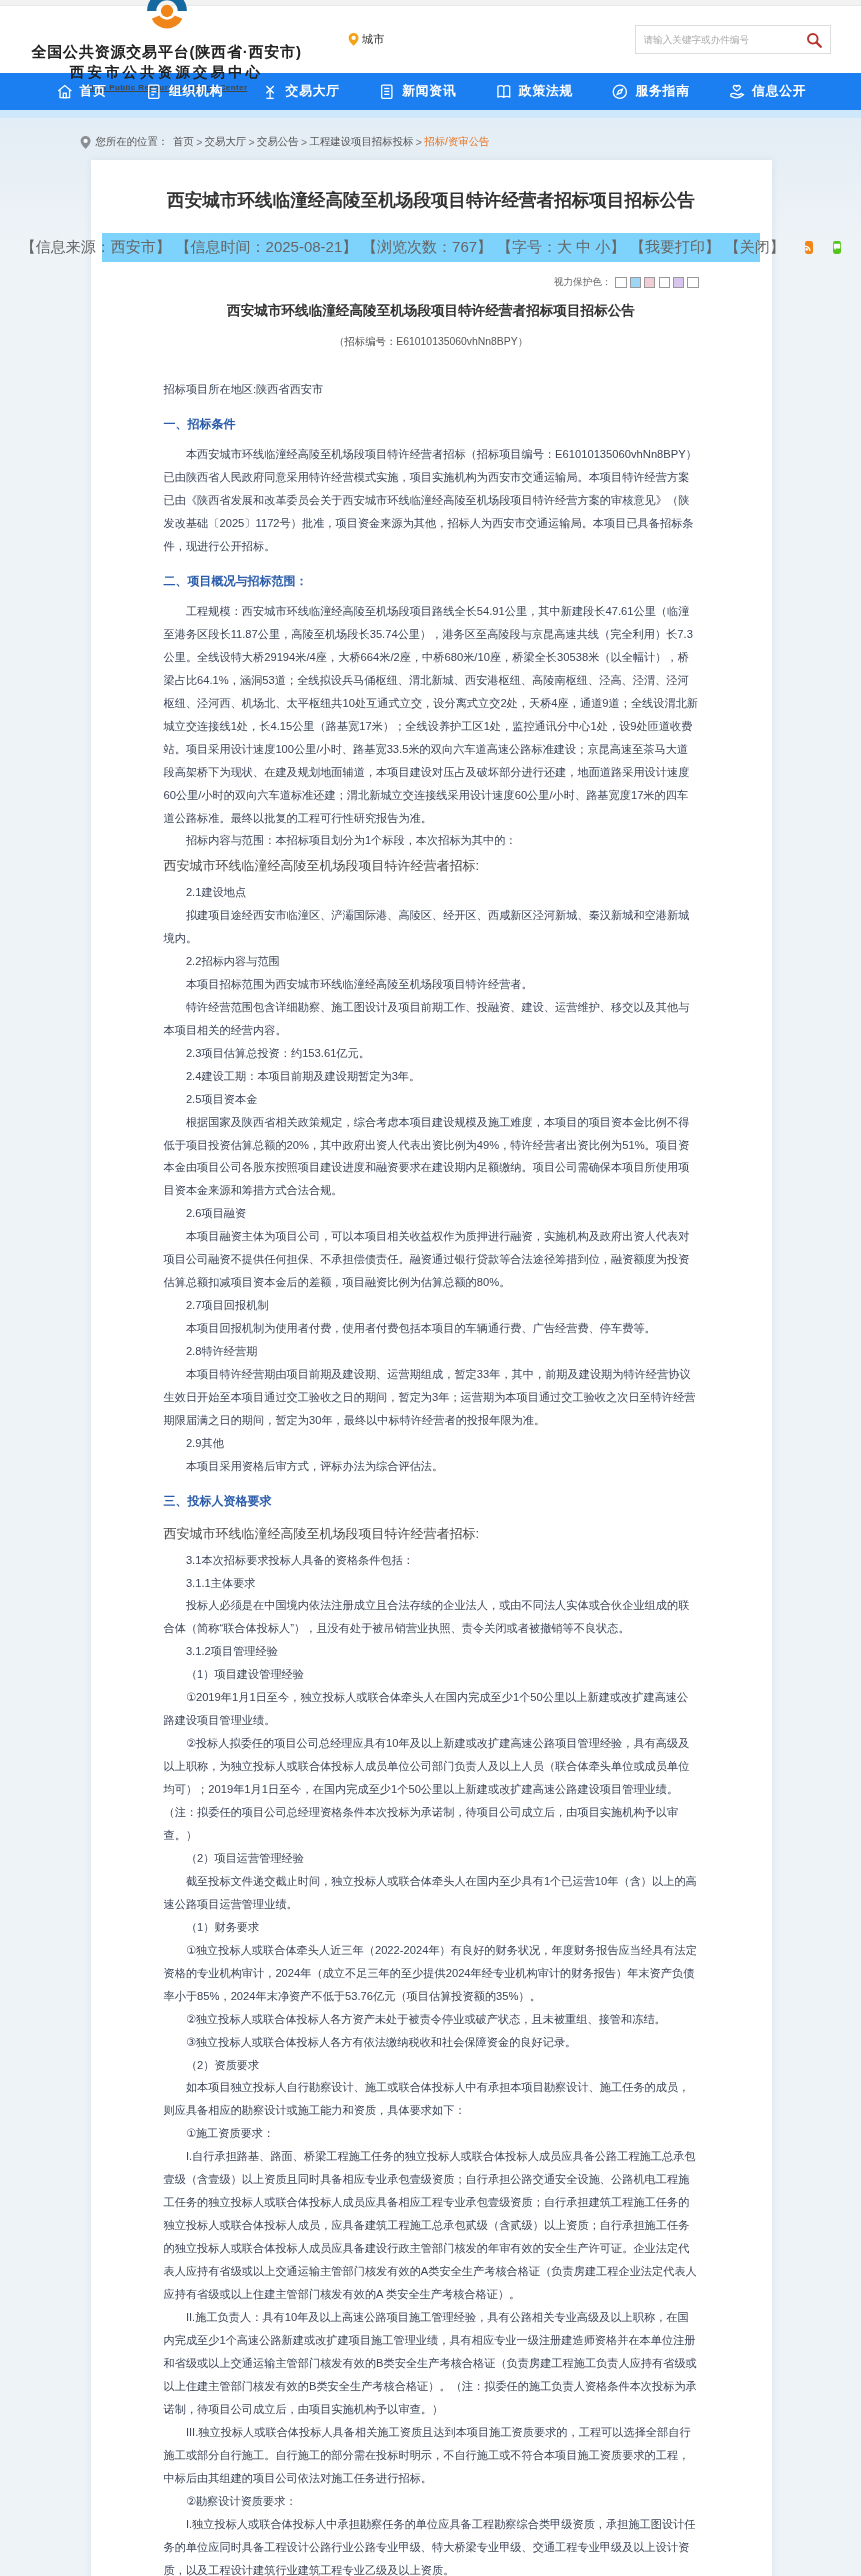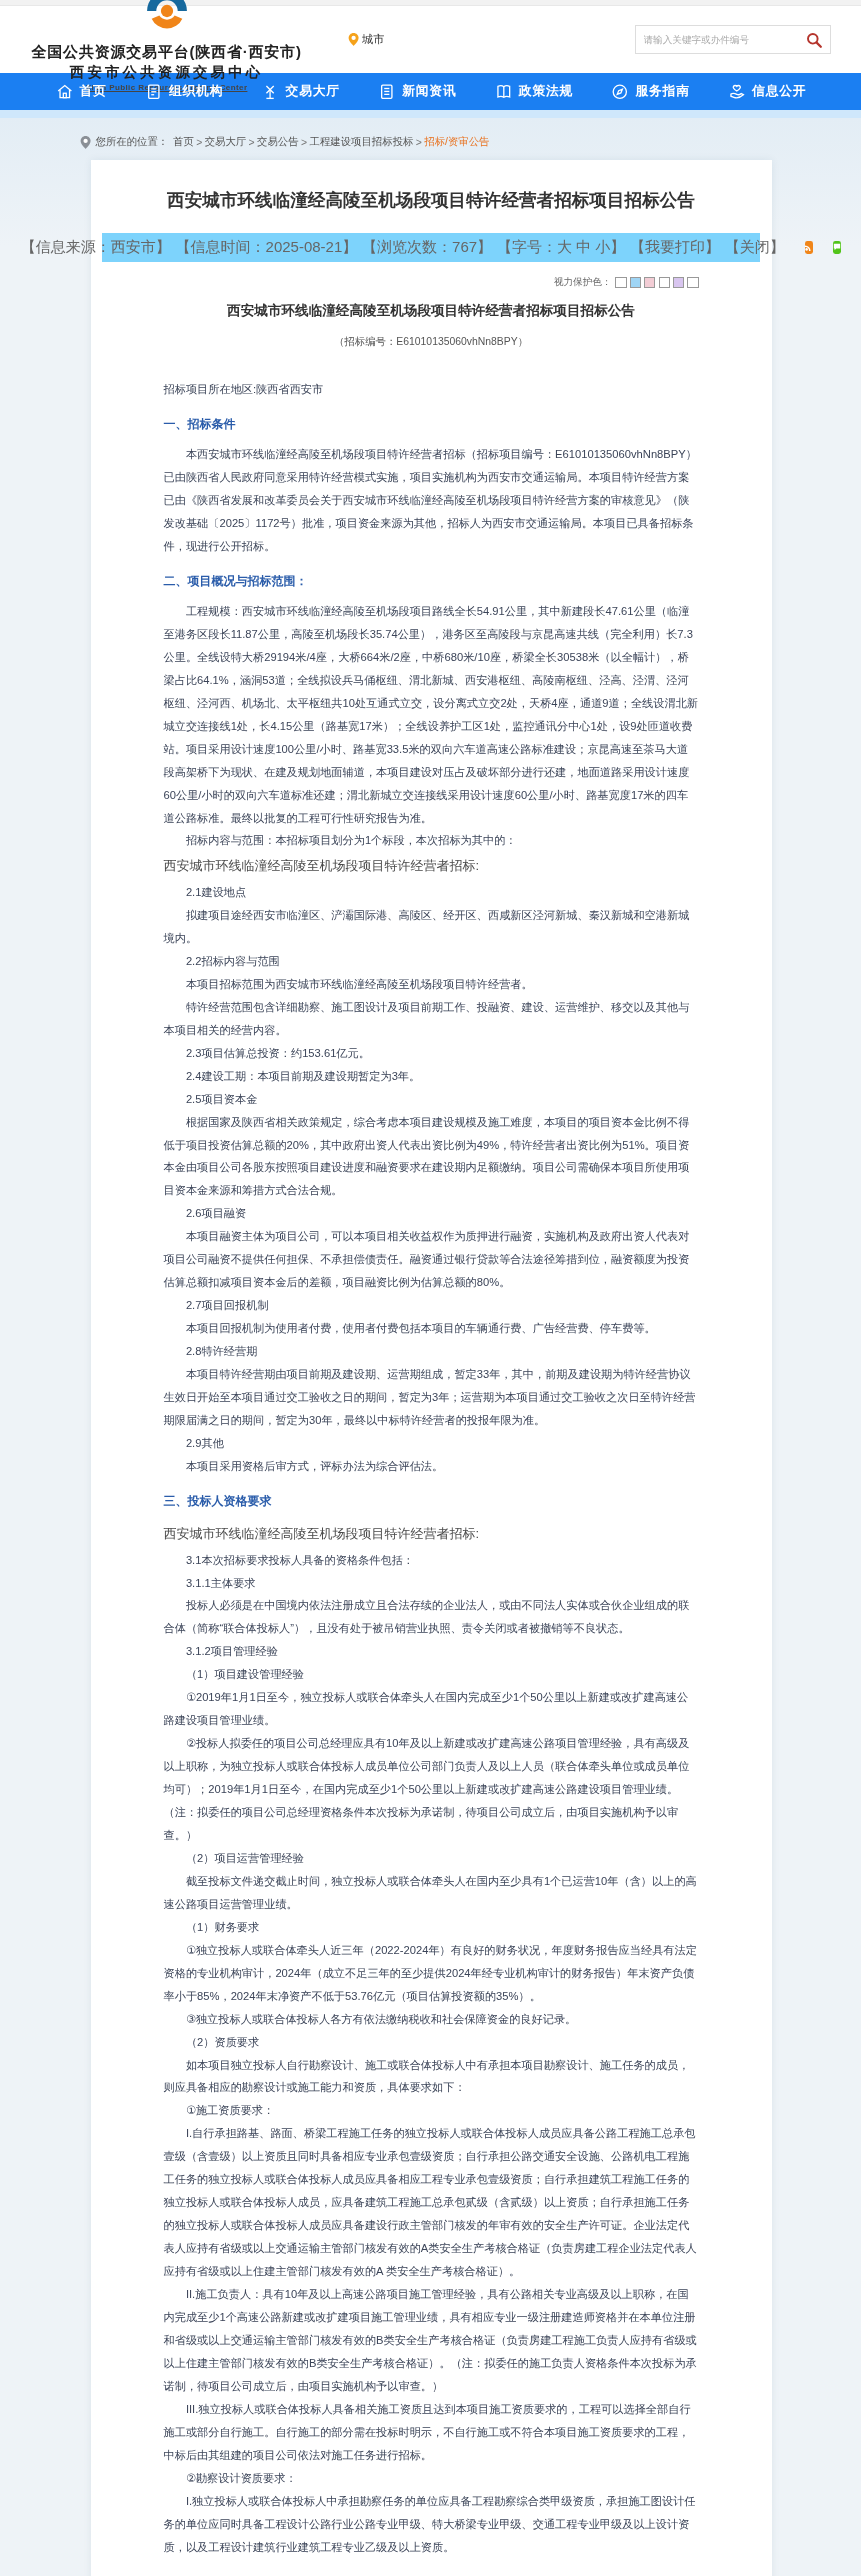--- a/index.html
+++ b/index.html
@@ -267,20 +267,21 @@
           <p class="para">3.1.1主体要求</p>
           <p class="para">投标人必须是在中国境内依法注册成立且合法存续的企业法人，或由不同法人实体或合伙企业组成的联合体（简称“联合体投标人”），且没有处于被吊销营业执照、责令关闭或者被撤销等不良状态。</p>
           <p class="para">3.1.2项目管理经验</p>
           <p class="para">（1）项目建设管理经验</p>
           <p class="para">①2019年1月1日至今，独立投标人或联合体牵头人在国内完成至少1个50公里以上新建或改扩建高速公路建设项目管理业绩。</p>
           <p class="para">②投标人拟委任的项目公司总经理应具有10年及以上新建或改扩建高速公路项目管理经验，具有高级及以上职称，为独立投标人或联合体投标人成员单位公司部门负责人及以上人员（联合体牵头单位或成员单位均可）；2019年1月1日至今，在国内完成至少1个50公里以上新建或改扩建高速公路建设项目管理业绩。（注：拟委任的项目公司总经理资格条件本次投标为承诺制，待项目公司成立后，由项目实施机构予以审查。）</p>
           <p class="para">（2）项目运营管理经验</p>
           <p class="para">截至投标文件递交截止时间，独立投标人或联合体牵头人在国内至少具有1个已运营10年（含）以上的高速公路项目运营管理业绩。</p>
           <p class="para">（1）财务要求</p>
           <p class="para">①独立投标人或联合体牵头人近三年（2022-2024年）有良好的财务状况，年度财务报告应当经具有法定资格的专业机构审计，2024年（成立不足三年的至少提供2024年经专业机构审计的财务报告）年末资产负债率小于85%，2024年末净资产不低于53.76亿元（项目估算投资额的35%）。</p>
+          <p class="para">②独立投标人或联合体投标人各方资产未处于被责令停业或破产状态，且未被重组、接管和冻结。</p>
           <p class="para">③独立投标人或联合体投标人各方有依法缴纳税收和社会保障资金的良好记录。</p>
           <p class="para">（2）资质要求</p>
           <p class="para">如本项目独立投标人自行勘察设计、施工或联合体投标人中有承担本项目勘察设计、施工任务的成员，则应具备相应的勘察设计或施工能力和资质，具体要求如下：</p>
           <p class="para">①施工资质要求：</p>
           <p class="para">I.自行承担路基、路面、桥梁工程施工任务的独立投标人或联合体投标人成员应具备公路工程施工总承包壹级（含壹级）以上资质且同时具备相应专业承包壹级资质；自行承担公路交通安全设施、公路机电工程施工任务的独立投标人或联合体投标人成员应具备相应工程专业承包壹级资质；自行承担建筑工程施工任务的独立投标人或联合体投标人成员，应具备建筑工程施工总承包贰级（含贰级）以上资质；自行承担施工任务的独立投标人或联合体投标人成员应具备建设行政主管部门核发的年审有效的安全生产许可证。企业法定代表人应持有省级或以上交通运输主管部门核发有效的A类安全生产考核合格证（负责房建工程企业法定代表人应持有省级或以上住建主管部门核发有效的A 类安全生产考核合格证）。</p>
           <p class="para">II.施工负责人：具有10年及以上高速公路项目施工管理经验，具有公路相关专业高级及以上职称，在国内完成至少1个高速公路新建或改扩建项目施工管理业绩，具有相应专业一级注册建造师资格并在本单位注册和省级或以上交通运输主管部门核发有效的B类安全生产考核合格证（负责房建工程施工负责人应持有省级或以上住建主管部门核发有效的B类安全生产考核合格证）。（注：拟委任的施工负责人资格条件本次投标为承诺制，待项目公司成立后，由项目实施机构予以审查。）</p>
           <p class="para">III.独立投标人或联合体投标人具备相关施工资质且达到本项目施工资质要求的，工程可以选择全部自行施工或部分自行施工。自行施工的部分需在投标时明示，不自行施工或不符合本项目施工资质要求的工程，中标后由其组建的项目公司依法对施工任务进行招标。</p>
           <p class="para">②勘察设计资质要求：</p>
           <p class="para">I.独立投标人或联合体投标人中承担勘察任务的单位应具备工程勘察综合类甲级资质，承担施工图设计任务的单位应同时具备工程设计公路行业公路专业甲级、特大桥梁专业甲级、交通工程专业甲级及以上设计资质，以及工程设计建筑行业建筑工程专业乙级及以上资质。</p>
         </div>

